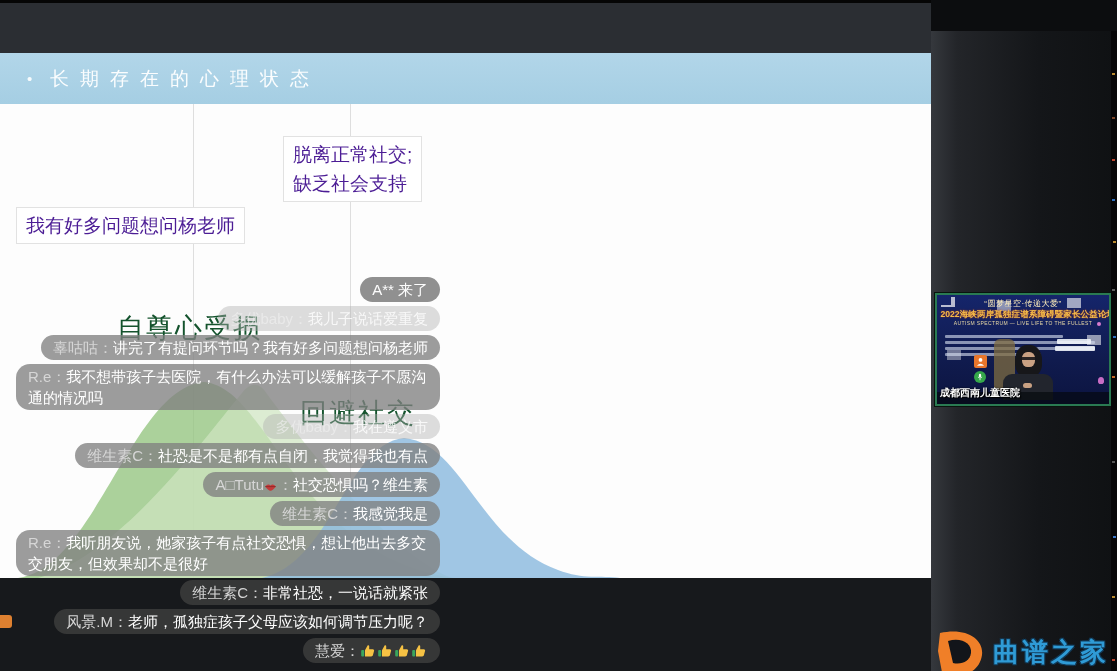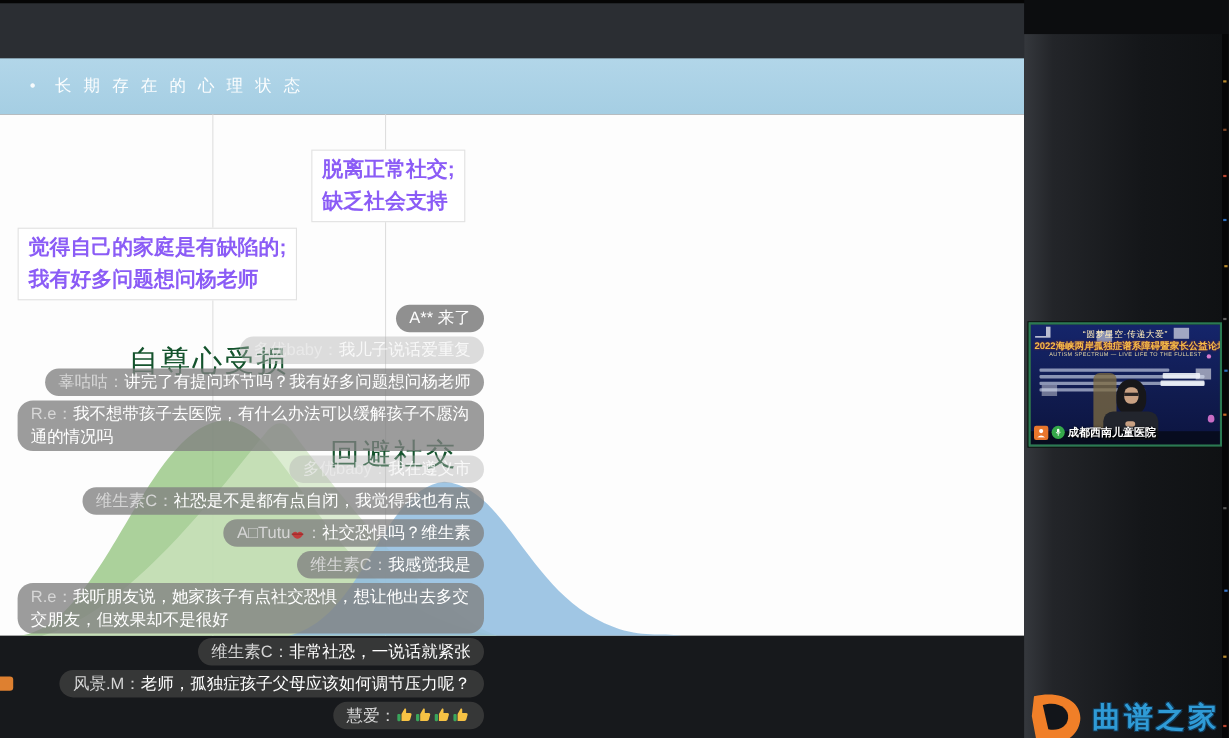--- a/index.html
+++ b/index.html
@@ -7,37 +7,37 @@
   body{font-family:"Liberation Sans","DejaVu Sans",sans-serif;}
   .stage{position:relative;width:1117px;height:671px;overflow:hidden;background:#0c0d0f;}
 
   
   .top-black{position:absolute;left:0;top:0;width:931px;height:3px;background:#050505;}
   .top-bar{position:absolute;left:0;top:3px;width:931px;height:50px;background:#2b2e33;}
   .slide-header{position:absolute;left:0;top:53px;width:931px;height:51px;
     background:linear-gradient(#b2d6e9,#a5cee3);}
   .slide-header .bullet{position:absolute;left:27px;top:0;line-height:51px;color:#f7fbfd;font-size:15px;}
   .slide-title{position:absolute;left:50px;top:0;line-height:51px;color:#fbfdfe;
-    font-size:15px;letter-spacing:11px;font-weight:500;white-space:nowrap;}
+    font-size:19px;letter-spacing:11px;font-weight:500;white-space:nowrap;}
 
   
   .logo-block{position:absolute;left:700px;top:55px;width:230px;height:48px;}
   .logo-icon{position:absolute;left:42px;top:3px;}
   .logo-en{position:absolute;left:64px;top:4px;color:#2d7cc2;font-size:5px;line-height:6px;
     letter-spacing:.3px;white-space:nowrap;font-weight:700;}
   .logo-cn{position:absolute;left:22px;top:25px;color:#1e63b8;font-size:18px;font-weight:700;
     letter-spacing:2.5px;white-space:nowrap;}
   .waves{position:absolute;left:153px;top:2px;}
 
   
   .slide-body{position:absolute;left:0;top:104px;width:931px;height:474px;background:#fdfdfd;}
   .connector{position:absolute;top:0;width:1px;height:474px;background:#dedede;z-index:1;}
   .curves{position:absolute;left:0;top:0;z-index:2;}
   .note-box{position:absolute;background:#fff;border:1px solid #e2e2e2;z-index:3;
-    color:#8b5cf6;font-size:19px;line-height:29px;padding:3px 9px;white-space:nowrap;font-weight:bold;}
+    color:#4c1d95;font-size:19px;line-height:29px;padding:3px 9px;white-space:nowrap;}
   .slide-label{position:absolute;color:#14532d;font-size:27px;letter-spacing:2px;z-index:2;white-space:nowrap;}
 
   .bottom-dark{position:absolute;left:0;top:578px;width:931px;height:93px;background:#17191c;}
 
   
   .chat-overlay{position:absolute;left:16px;top:277px;display:flex;flex-direction:column;
     align-items:flex-end;gap:4px;z-index:10;}
   .bubble{background:rgba(128,128,128,.78);border-radius:14px;padding:2px 12px;
     font-size:15px;line-height:21px;max-width:424px;font-weight:500;}
   .bubble .uname{color:#d6d6d6;}
@@ -78,21 +78,21 @@
   .v-pink1{position:absolute;left:160px;top:27px;width:4px;height:4px;background:#d87bd0;border-radius:50%;}
   .v-pink2{position:absolute;left:161px;top:82px;width:6px;height:7px;background:#c86cc4;border-radius:50% 50% 40% 40%;}
   .chairback{position:absolute;left:57px;top:44px;width:21px;height:52px;background:#7f6c40;
     opacity:.75;border-radius:6px 6px 0 0;}
   .p-hair{position:absolute;left:78px;top:50px;width:27px;height:32px;background:#17171a;border-radius:45% 45% 40% 40%;}
   .p-face{position:absolute;left:85px;top:57px;width:13px;height:15px;background:#c9a183;border-radius:42%;}
   .p-glasses{position:absolute;left:85px;top:62px;width:13px;height:3px;background:rgba(15,15,20,.85);}
   .p-body{position:absolute;left:66px;top:79px;width:50px;height:26px;background:#22252d;border-radius:9px 9px 0 0;}
   .p-hand{position:absolute;left:86px;top:88px;width:9px;height:5px;background:#c9a183;border-radius:3px;}
   .v-desk{position:absolute;left:0;top:97px;width:100%;height:12px;background:rgba(4,7,13,.65);}
-  .v-overlay{position:absolute;left:3px;bottom:4px;display:flex;align-items:center;gap:3px;}
+  .v-overlay{position:absolute;left:3px;bottom:4px;display:flex;align-items:center;gap:3px;flex-direction:column;}
   .badge-person{width:13px;height:13px;background:#e8762c;border-radius:2px;display:flex;
     align-items:center;justify-content:center;}
   .badge-mic{width:12px;height:12px;background:#35a84a;border-radius:50%;display:flex;
     align-items:center;justify-content:center;}
   .station-label{color:#fff;font-size:10px;font-weight:700;white-space:nowrap;
     text-shadow:0 0 2px #000,1px 1px 1px #000;}
 
   
   .watermark{position:absolute;left:0;top:598px;width:186px;height:73px;}
   .wm-texts{position:absolute;left:62px;top:6px;}
@@ -156,21 +156,20 @@
       <path d="M18 474 C95 464 132 284 204 278 C268 284 292 438 438 471 C445 473 450 474 456 474 Z" fill="#93c47f" fill-opacity="0.78"></path>
       <path d="M38 474 C120 452 206 332 242 289 C251 278 259 278 267 290 C306 343 392 452 452 474 Z" fill="#cfe5c0" fill-opacity="0.72"></path>
       <path d="M262 474 C332 458 346 340 404 334 C462 339 480 438 558 466 C584 476 600 471 620 474 Z" fill="#8fbcdf" fill-opacity="0.85"></path>
     </svg>
 
     <div class="note-box" style="left:283px;top:32px;">
       <div>脱离正常社交;</div>
       <div>缺乏社会支持</div>
     </div>
     <div class="note-box" style="left:16px;top:103px;">
-      <div>觉得自己的家庭是有缺陷的;</div>
       <div>我有好多问题想问杨老师</div>
     </div>
 
     <div class="slide-label" style="left:117px;top:206px;">自尊心受损</div>
     <div class="slide-label" style="left:300px;top:291px;">回避社交</div>
   </div>
 
   <div class="bottom-dark"></div>
 
   <div class="orange-fragment"></div>

